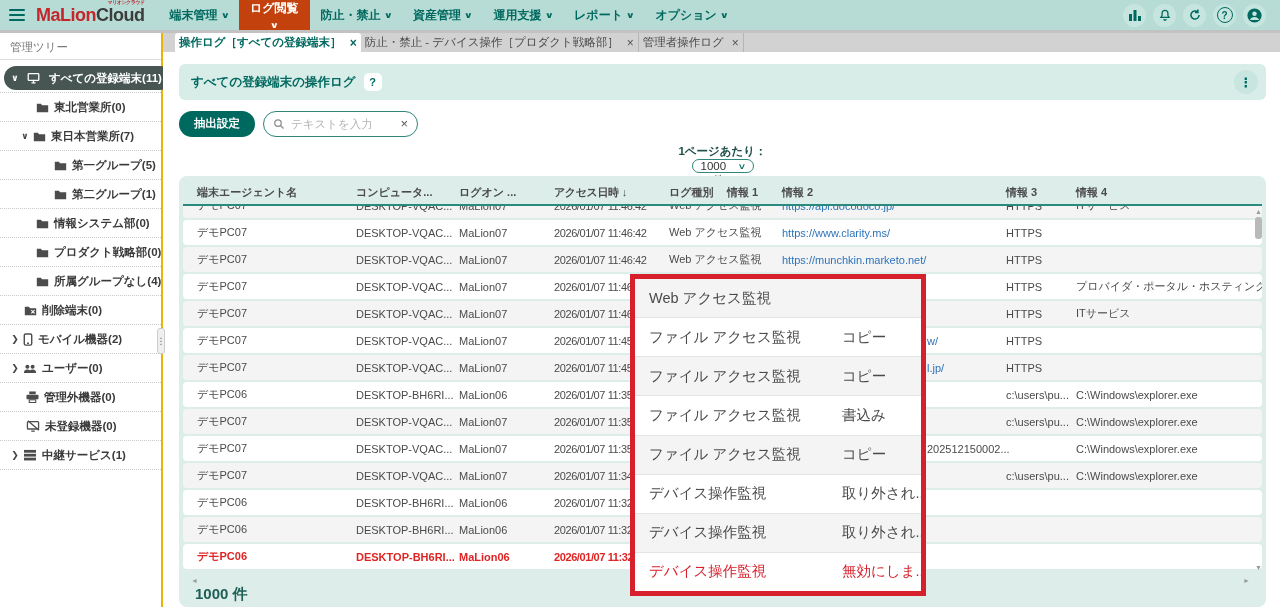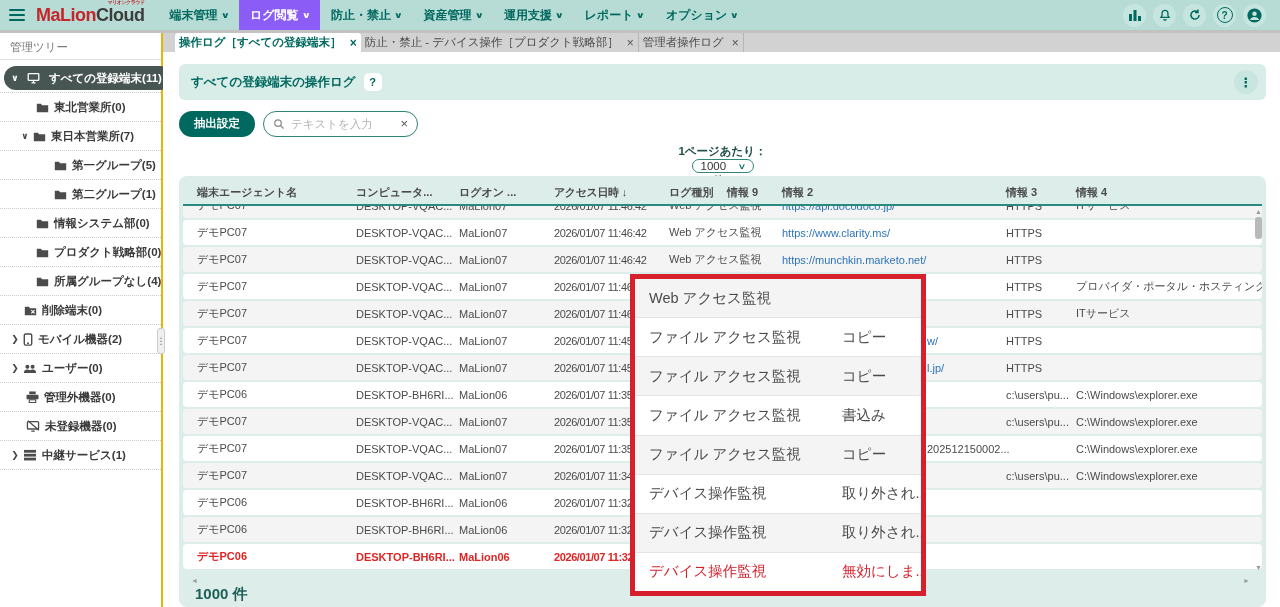--- a/index.html
+++ b/index.html
@@ -10,21 +10,21 @@
   .topbar { height:30px; background:#b7dcd6; display:flex; align-items:stretch; position:relative; }
   .hamburger { width:34px; display:flex; flex-direction:column; justify-content:center; gap:3px; padding:0 9px; cursor:pointer; }
   .hamburger span { height:2px; background:#00695f; border-radius:1px; }
   .logo { display:flex; align-items:baseline; padding:0 14px 0 2px; position:relative; align-self:center; }
   .logo-main { font-size:18px; font-weight:800; color:#c3262b; letter-spacing:-0.5px; }
   .logo-suffix { font-size:18px; font-weight:800; color:#3c3c3c; letter-spacing:-0.5px; position:relative; }
   .logo-kana { position:absolute; top:-6px; right:0; font-size:5px; color:#c3262b; white-space:nowrap; }
   .nav { display:flex; align-items:stretch; }
   .nav-item { display:flex; align-items:center; gap:4px; padding:0 11px; font-size:12px; font-weight:bold; color:#00695f; cursor:pointer; }
   .nav-item .caret { font-size:8px; transform:scaleX(1.4); }
-  .nav-item.active { background:#8b5cf6; color:#fff; }
+  .nav-item.active { background:#c2410c; color:#fff;flex-direction:column; }
   .top-actions { margin-left:auto; display:flex; align-items:center; gap:7px; padding-right:14px; }
   .tico { width:23px; height:23px; border-radius:50%; background:#c6e5df; display:flex; align-items:center; justify-content:center; cursor:pointer; color:#00695f; font-weight:bold; }
   .tico svg { display:block; }
   .tico.help { font-size:12px; border:0; }
   .tico.help i { font-style:normal; border:1.5px solid #00695f; border-radius:50%; width:16px; height:16px; display:flex; align-items:center; justify-content:center; font-size:10px; }
   .tico.account { background:#c6e5df; }
   .grayline { height:3px; background:#c2c2c2; }
 
   
   .workspace { display:flex; height:574px; }
@@ -372,21 +372,21 @@
         <span class="total-label">全 2895 件</span>
       </div>
 
       <div class="tablewrap">
         <div class="grid thead" id="thead">
             <span class="cell c0">端末エージェント名</span>
             <span class="cell c1">コンピュータ...</span>
             <span class="cell c2">ログオン ...</span>
             <span class="cell c3">アクセス日時<span class="sort-arrow">↓</span></span>
             <span class="cell c4">ログ種別</span>
-            <span class="cell c5">情報 9</span>
+            <span class="cell c5">情報 1</span>
             <span class="cell c6">情報 2</span>
             <span class="cell c7">情報 3</span>
             <span class="cell c8">情報 4</span>
           </div>
         <div class="tbody" id="tbody">
             <div class="grid row odd first">
               <span class="cell c0">デモPC07</span>
               <span class="cell c1">DESKTOP-VQAC...</span>
               <span class="cell c2">MaLion07</span>
               <span class="cell c3">2026/01/07 11:46:42</span>

